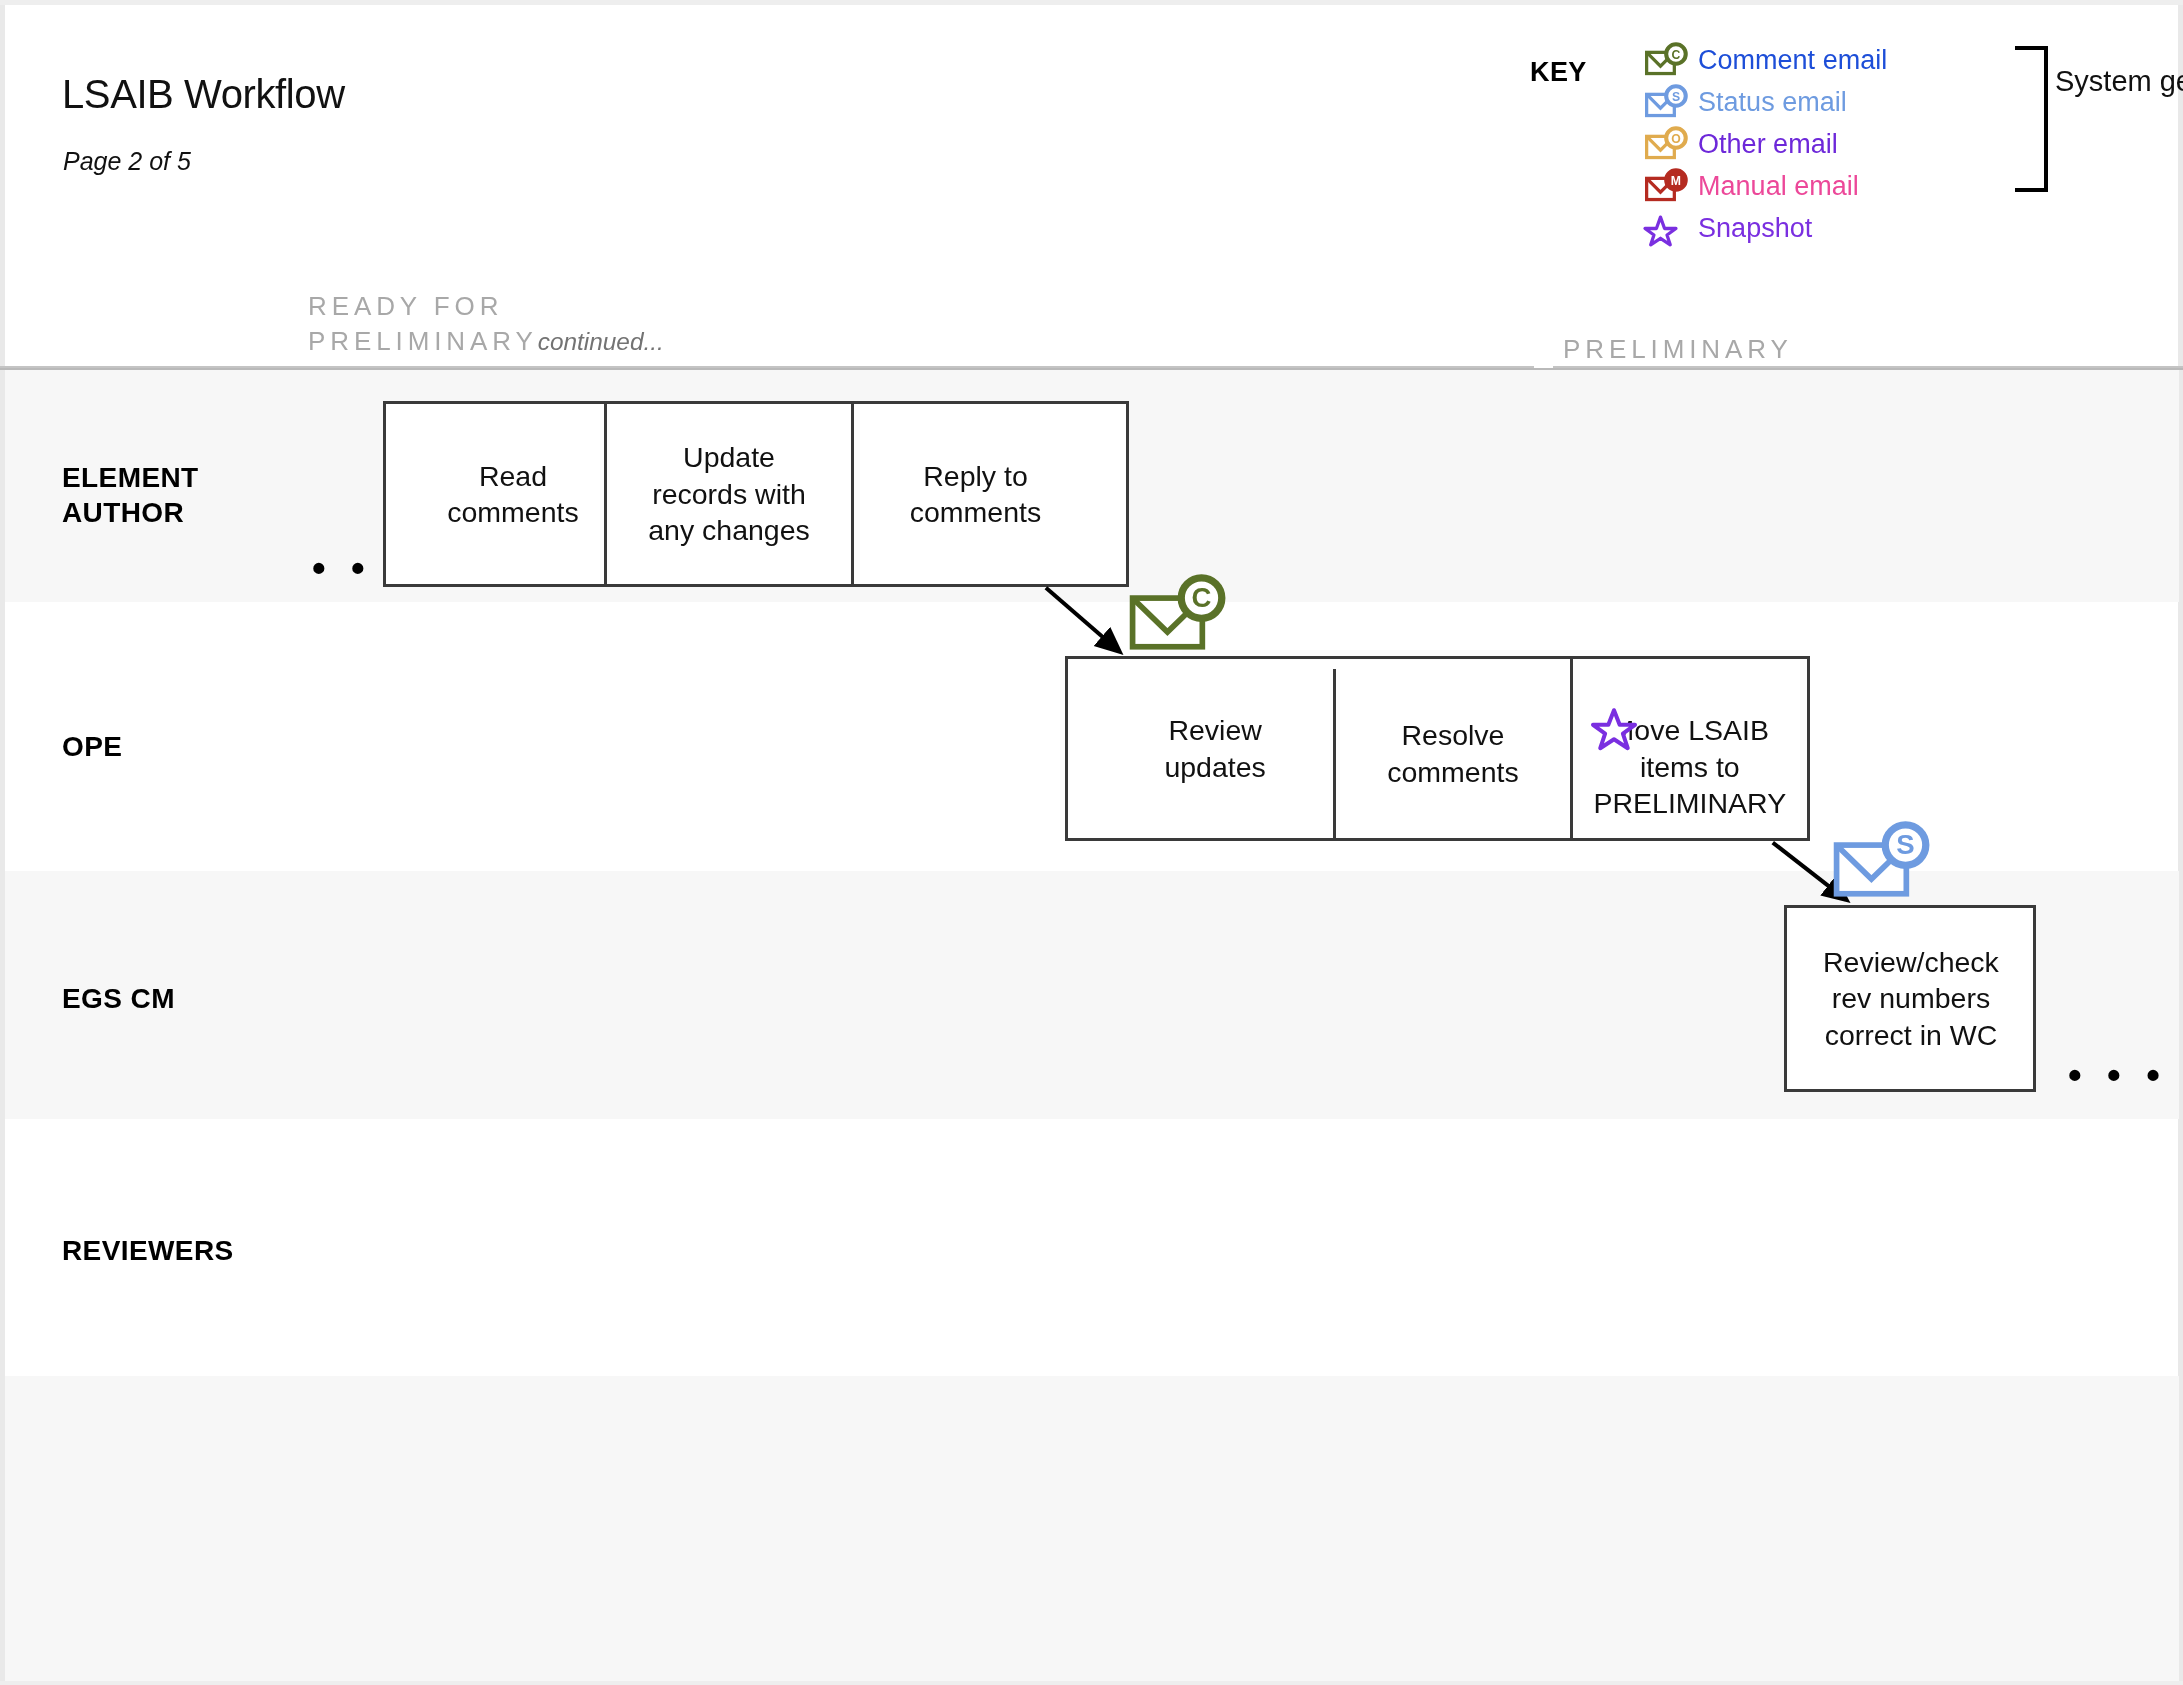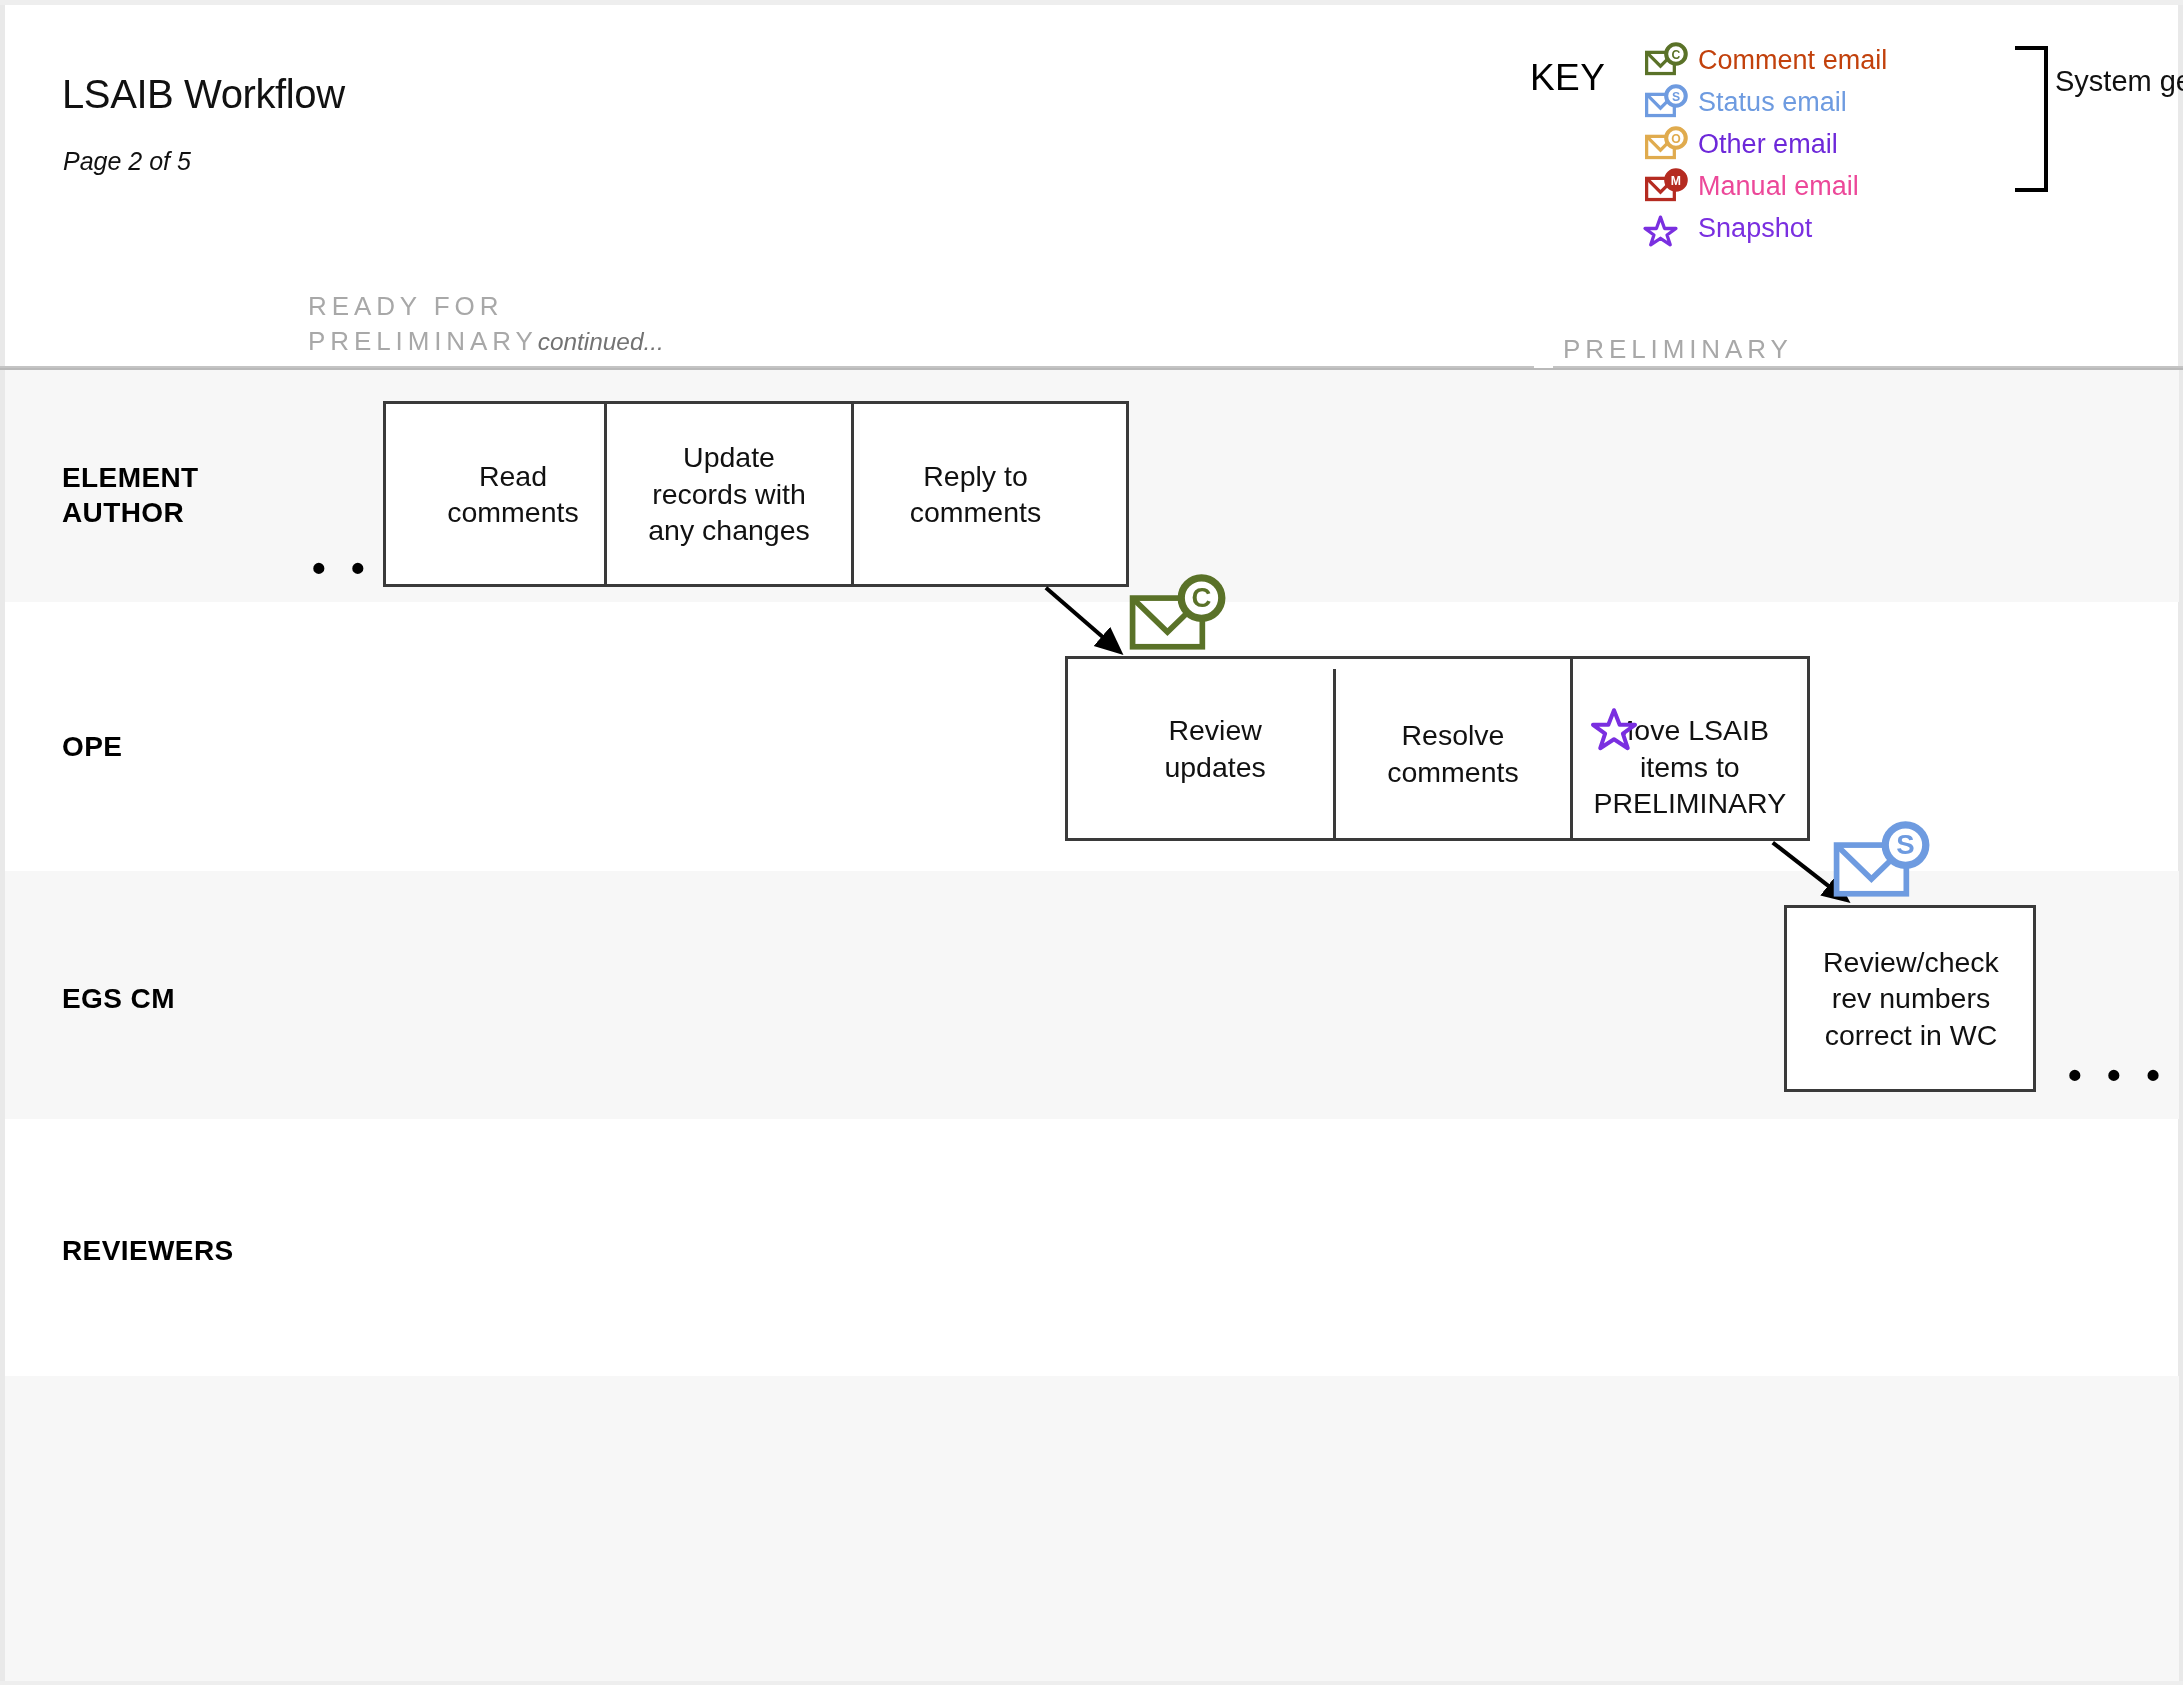--- a/index.html
+++ b/index.html
@@ -33,21 +33,21 @@
   }
   .subtitle {
     position:absolute; left:63px; top:147px;
     font-size:25px; font-style:italic; font-weight:400; color:#111;
     white-space:nowrap;
   }
 
   
   .key-label {
     position:absolute; left:1530px; top:57px;
-    font-size:37px; font-weight:normal; color:#000; letter-spacing:0.4px;
+    font-size:27px; font-weight:bold; color:#000; letter-spacing:0.4px;
   }
   .key-list { position:absolute; left:1644px; top:39px; }
   .key-row  { position:relative; height:42px; display:flex; align-items:center; }
   .key-icon { width:46px; height:33px; margin-right:8.1px; display:flex; align-items:center; justify-content:center; flex:0 0 auto; }
   .key-text { font-size:27px; line-height:1; white-space:nowrap; }
 
   .bracket {
     position:absolute; left:2015px; top:46px; width:29px; height:138px;
     border-top:4.1px solid #000; border-right:4.1px solid #000; border-bottom:4.1px solid #000;
   }
@@ -115,21 +115,21 @@
 
     <div class="key-row">
       <span class="key-icon">
         <svg width="44" height="33" viewBox="0 0 54 40">
           <rect x="2" y="10" width="34" height="26" fill="#fff" stroke="#5a7228" stroke-width="4"></rect>
           <polyline points="3,11 19,27 35,11" fill="none" stroke="#5a7228" stroke-width="4"></polyline>
           <circle cx="38" cy="12" r="12" fill="#fff" stroke="#5a7228" stroke-width="5"></circle>
           <text x="38" y="18" font-size="15" font-weight="bold" fill="#5a7228" text-anchor="middle" font-family="'Liberation Sans',sans-serif">C</text>
         </svg>
       </span>
-      <span class="key-text" style="color:#c2410c">Comment email</span>
+      <span class="key-text" style="color:#1d4ed8">Comment email</span>
     </div>
 
     <div class="key-row">
       <span class="key-icon">
         <svg width="44" height="33" viewBox="0 0 54 40">
           <rect x="2" y="10" width="34" height="26" fill="#fff" stroke="#6e9be0" stroke-width="4"></rect>
           <polyline points="3,11 19,27 35,11" fill="none" stroke="#6e9be0" stroke-width="4"></polyline>
           <circle cx="38" cy="12" r="12" fill="#fff" stroke="#6e9be0" stroke-width="5"></circle>
           <text x="38" y="18" font-size="15" font-weight="bold" fill="#6e9be0" text-anchor="middle" font-family="'Liberation Sans',sans-serif">S</text>
         </svg>

